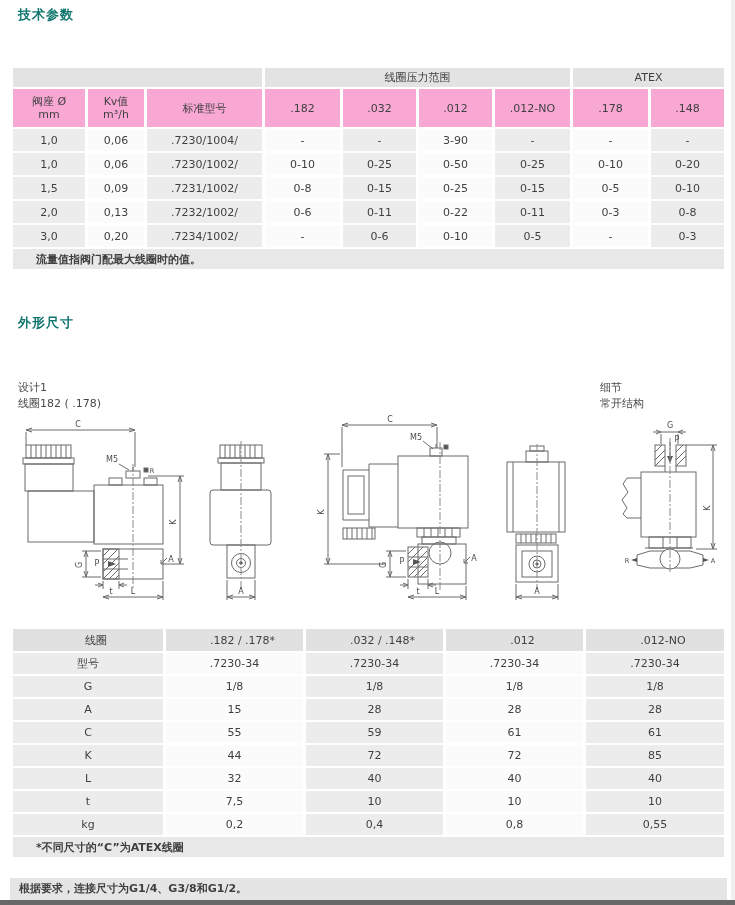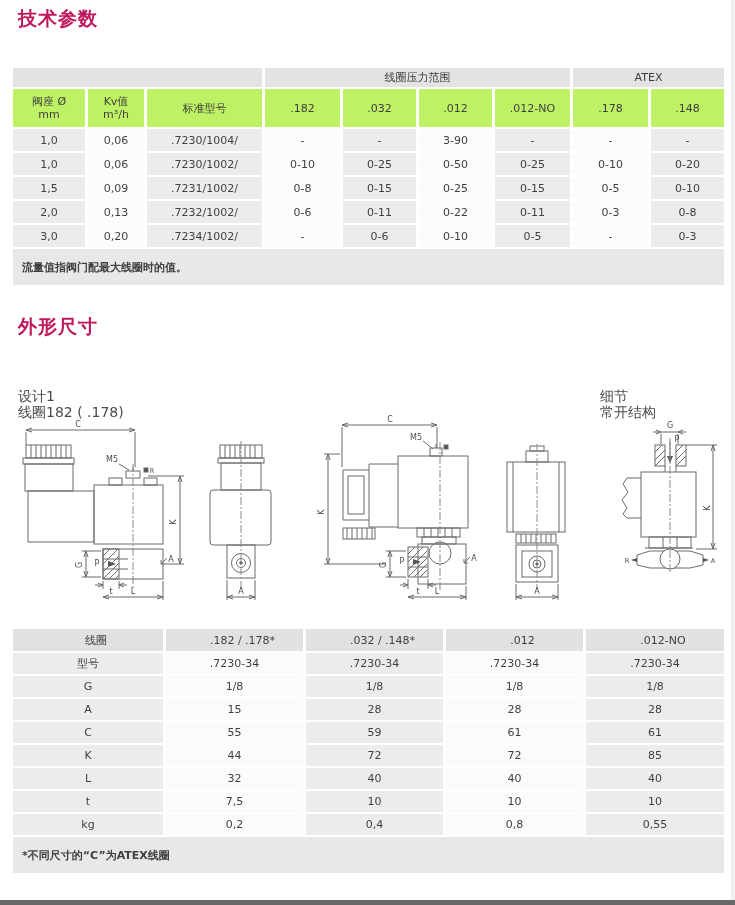--- a/index.html
+++ b/index.html
@@ -1,35 +1,35 @@
 <!DOCTYPE html>
 <html><head>
 <meta charset="utf-8">
 <style>
   html,body{margin:0;padding:0;background:#fff;}
   #page{position:relative;width:735px;height:905px;background:#ffffff;overflow:hidden;
         font-family:"DejaVu Sans","Liberation Sans",sans-serif;color:#3f3f3f;}
-  .sec-title{position:absolute;left:18px;font-size:19px;font-weight:700;color:#be185d;letter-spacing:1px;}
+  .sec-title{position:absolute;left:18px;font-size:13px;font-weight:700;color:#0f766e;letter-spacing:1px;}
   #tech-title{top:6px;}
   #dim-title{top:314px;}
 
   table{position:absolute;left:10px;border-collapse:separate;border-spacing:3px 2px;table-layout:fixed;}
   #t1{top:66px;width:717px;}
   #t2{top:627px;width:717px;}
   th,td{font-size:11px;font-weight:400;text-align:center;vertical-align:middle;padding:0;color:#3f3f3f;}
   #t1 thead tr.band th{height:19px;background:#e3e3e3;font-weight:400;}
-  #t1 thead tr.cols th{height:38px;background:#bef264;font-weight:400;line-height:13px;}
+  #t1 thead tr.cols th{height:38px;background:#f9a8d4;font-weight:400;line-height:13px;}
   #t1 tbody td{height:22px;}
   #t2 thead th{height:22px;background:#e1e1e1;font-weight:400;padding-left:16px;}
   #t2 tbody td{height:21px;}
   tbody td:nth-child(odd){background:#ececec;}
   tbody td:nth-child(even){background:#fbfbfb;}
-  tfoot td{background:#e8e8e8;height:36px;text-align:left;padding-left:9px;font-weight:700;}
-
-  .caption{position:absolute;top:388px;font-size:14px;line-height:16px;color:#4a4a4a;}
+  tfoot td{background:#e8e8e8;height:20px;text-align:left;padding-left:23px;font-weight:700;}
+
+  .caption{position:absolute;top:380px;font-size:11px;line-height:16px;color:#4a4a4a;}
   #cap1{left:18px;} #cap2{left:318px;} #cap3{left:600px;}
 
   .drw{position:absolute;top:412px;}
   #drw1{left:8px;} #drw2{left:310px;} #drw3{left:593px;}
   .drw text{font-size:8px;fill:#4a4a4a;stroke:none;text-anchor:middle;}
   .drw .tiny{font-size:6.5px;}
 
   #footer-bar{position:absolute;left:10px;top:878px;width:717px;height:22px;background:#e5e5e5;
               font-size:11px;font-weight:700;line-height:22px;padding-left:9px;box-sizing:border-box;}
   #bottom-line{position:absolute;left:0;top:900px;width:735px;height:5px;background:#686868;}
@@ -498,15 +498,16 @@
           <td>0,55</td>
         </tr>
       </tbody>
     <tfoot>
       <tr>
         <td colspan="5">*不同尺寸的“C”为ATEX线圈</td>
       </tr>
     </tfoot>
   </table>
 
+  <div id="footer-bar">根据要求，连接尺寸为G1/4、G3/8和G1/2。</div>
   <div id="right-edge"></div>
   <div id="bottom-line"></div>
 </div>
 
 </body></html>

